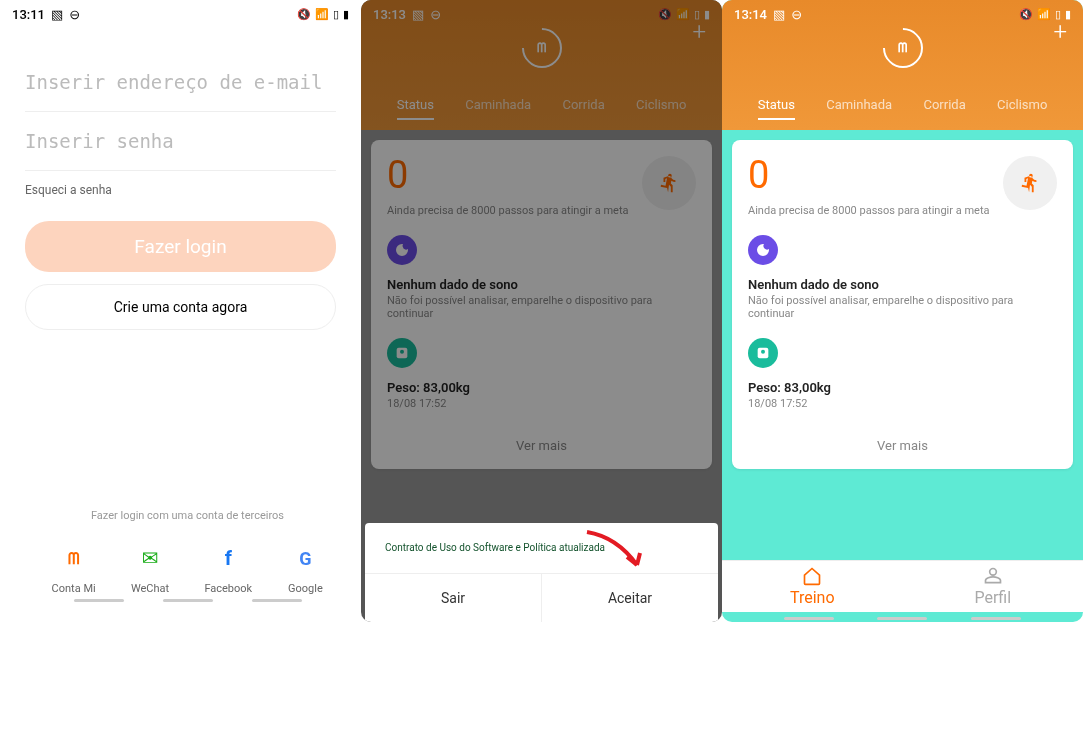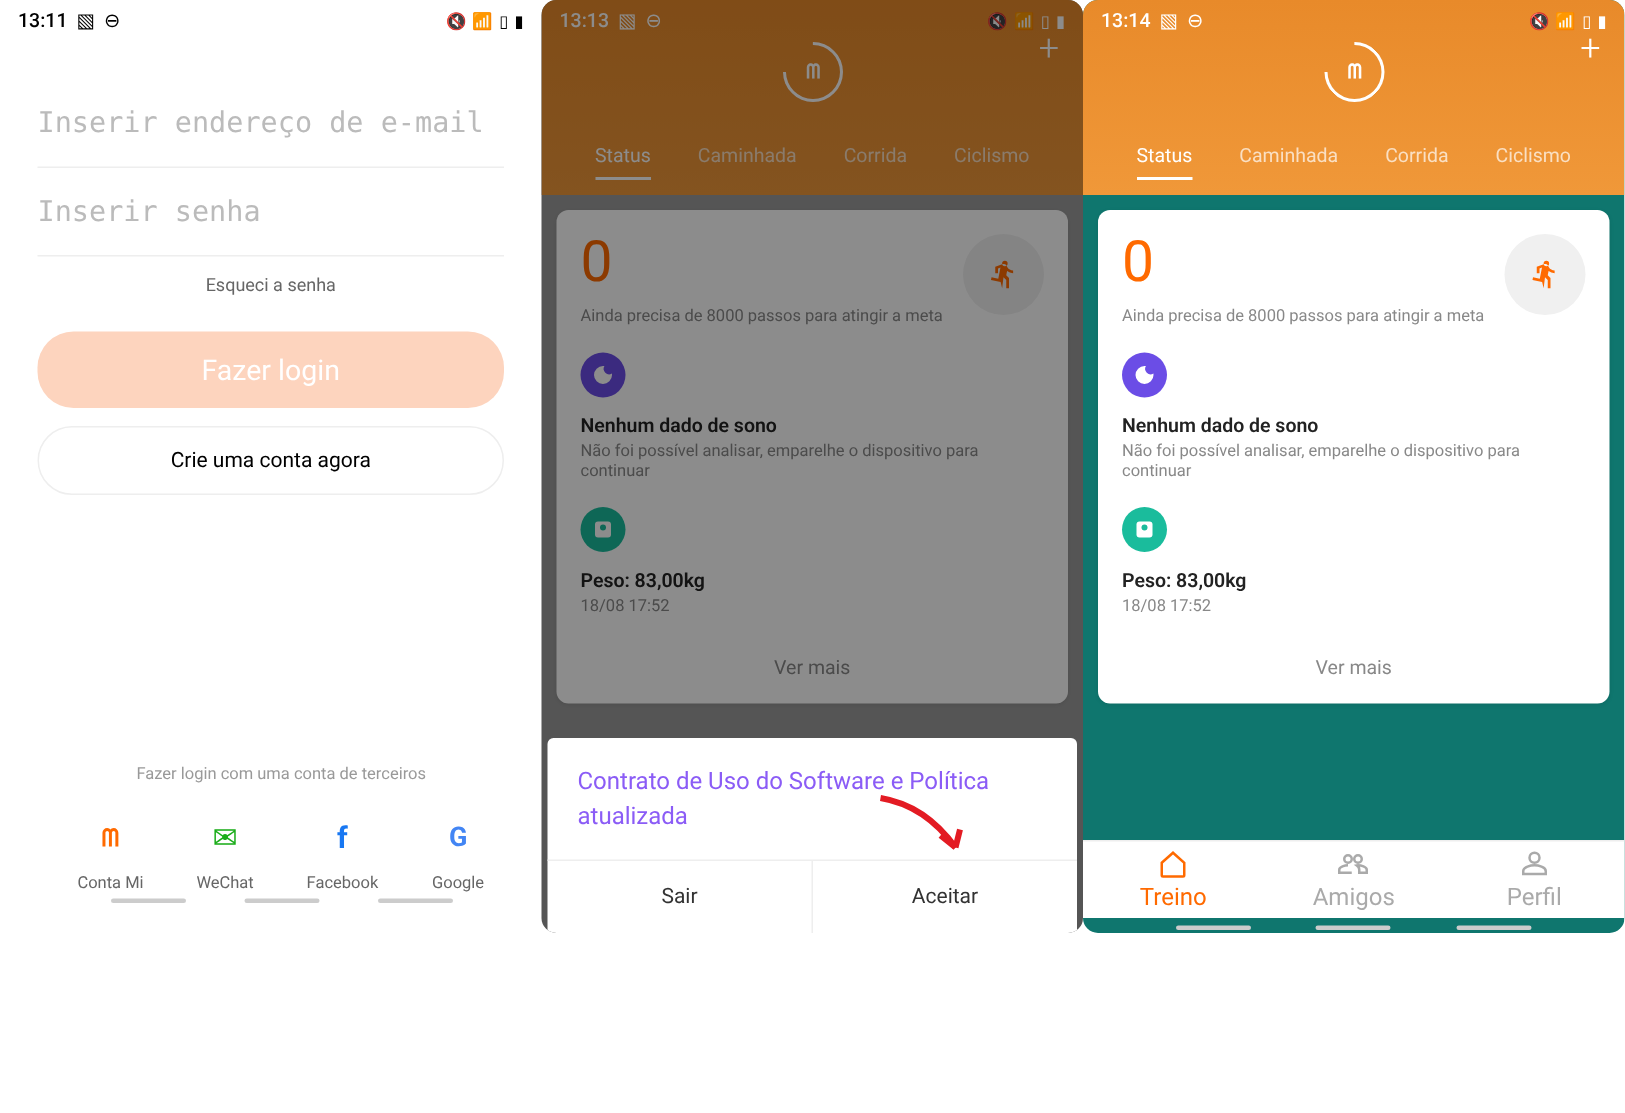--- a/index.html
+++ b/index.html
@@ -9,21 +9,21 @@
 .status-bar.light { color: #000; background: #fff; }
 .status-bar.dark { color: #fff; }
 .status-left { display: flex; align-items: center; gap: 6px; }
 .status-right { display: flex; align-items: center; gap: 4px; font-size: 11px; }
 
 
 .s1 { background: #fff; }
 .login-body { padding: 25px 25px 0; }
 .input-field { width: 100%; border: none; border-bottom: 1px solid #eee; padding: 18px 0; font-size: 19px; color: #aaa; font-family: monospace; }
 .input-field::placeholder { color: #bbb; }
-.forgot { text-align: center; font-size: 12px; color: #666; margin-top: 12px; }
+.forgot { text-align: left; font-size: 12px; color: #666; margin-top: 12px; }
 .btn-login { width: 100%; background: #fdd4be; color: #fff; border: none; border-radius: 24px; padding: 14px; font-size: 19px; margin-top: 24px; }
 .btn-create { width: 100%; background: #fff; color: #000000; border: 1px solid #eee; border-radius: 24px; padding: 14px; font-size: 14px; margin-top: 12px; }
 .third-party { position: absolute; bottom: 18px; left: 14px; right: 0; text-align: center; }
 .third-party-label { font-size: 11px; color: #999; margin-bottom: 18px; }
 .providers { display: flex; justify-content: space-around; padding: 0 20px; }
 .provider { display: flex; flex-direction: column; align-items: center; gap: 6px; font-size: 11px; color: #666; }
 .provider-icon { width: 36px; height: 36px; border-radius: 50%; display: flex; align-items: center; justify-content: center; }
 .nav-indicator { display:flex; justify-content:space-around; padding: 4px 40px 2px; }
 .nav-indicator span { width:50px; height:3px; background:#ccc; border-radius:2px; }
 
@@ -47,21 +47,21 @@
 .item-text { flex: 1; }
 .item-title { font-size: 13px; font-weight: 600; color: #222; }
 .item-sub { font-size: 11px; color: #888; margin-top: 2px; }
 .see-more { text-align: center; font-size: 13px; color: #888; margin-top: 18px; padding-top: 10px; }
 
 
 .s2 { background: #555; }
 .s2 .app-header, .s2 .card { filter: brightness(0.55); }
 .dialog { position: absolute; bottom: 0; left: 4px; right: 4px; background: #fff; border-radius: 4px 4px 0 0; }
 .dialog-body { padding: 18px 20px; }
-.dialog-title { font-size: 16px; color: #8b5cf6; line-height: 1.4; }
+.dialog-title { font-size: 10px; color: #14532d; line-height: 1.4; }
 .dialog-text { font-size: 12px; color: #888; margin-top: 12px; line-height: 1.5; }
 .dialog-text a { color: #2e7cd6; text-decoration: underline; }
 .dialog-btns { display: flex; border-top: 1px solid #eee; }
 .dialog-btn { flex: 1; padding: 16px; text-align: center; font-size: 14px; color: #333; }
 .dialog-btn:first-child { border-right: 1px solid #eee; }
 .arrow { position: absolute; bottom: 45px; right: 70px; pointer-events: none; }
 
 
 .bottom-nav { position: absolute; bottom: 10px; left: 0; right: 0; height: 52px; display: flex; border-top: 1px solid #eee; background: #fff; }
 .nav-item { flex: 1; display: flex; flex-direction: column; align-items: center; justify-content: center; gap: 2px; font-size: 16px; color: #aaa; }
@@ -192,21 +192,21 @@
       <div class="dialog-btn">Sair</div>
       <div class="dialog-btn">Aceitar</div>
     </div>
   </div>
   <svg class="arrow" width="70" height="50" viewBox="0 0 70 50">
       <path d="M5 5 Q 35 10 55 38" stroke="#e31b23" stroke-width="4" fill="none"></path>
       <path d="M55 38 L45 30 M55 38 L58 26" stroke="#e31b23" stroke-width="4" fill="none"></path>
     </svg>
 </div>
 
-<div class="screen s3" style="background:#0f766e;">
+<div class="screen s3" style="background:#5eead4;">
   <div class="app-header">
     <div class="status-bar dark">
       <div class="status-left">
         <span>13:14</span>
         <span>▧</span>
         <span>⊖</span>
       </div>
       <div class="status-right">
         <span>🔇</span>
         <span>📶</span>
@@ -263,26 +263,20 @@
 
   <div class="bottom-nav">
     <div class="nav-item active">
       <svg width="20" height="20" viewBox="0 0 24 24">
           <path fill="none" stroke="#ff6a00" stroke-width="2" d="M3 11l9-8l9 8v10a1 1 0 0 1-1 1H4a1 1 0 0 1-1-1z"></path>
         </svg>
       <span>Treino</span>
     </div>
     <div class="nav-item">
       <svg width="20" height="20" viewBox="0 0 24 24">
-          <path fill="none" stroke="#aaa" stroke-width="2" d="M16 11a3 3 0 1 0 0-6a3 3 0 0 0 0 6m-8 0a3 3 0 1 0 0-6a3 3 0 0 0 0 6m0 2c-2.3 0-7 1.2-7 3.5V19h10m5-6c-.3 0-.6 0-1 .1c1.2.8 2 2 2 3.4V19h6v-2.5c0-2.3-4.7-3.5-7-3.5"></path>
-        </svg>
-      <span>Amigos</span>
-    </div>
-    <div class="nav-item">
-      <svg width="20" height="20" viewBox="0 0 24 24">
           <path fill="none" stroke="#aaa" stroke-width="2" d="M12 11a4 4 0 1 0 0-8a4 4 0 0 0 0 8m0 2c-3 0-9 1.5-9 4.5V20h18v-2.5c0-3-6-4.5-9-4.5"></path>
         </svg>
       <span>Perfil</span>
     </div>
   </div>
   <div class="nav-indicator">
       <span></span>
       <span></span>
       <span></span>
     </div>

